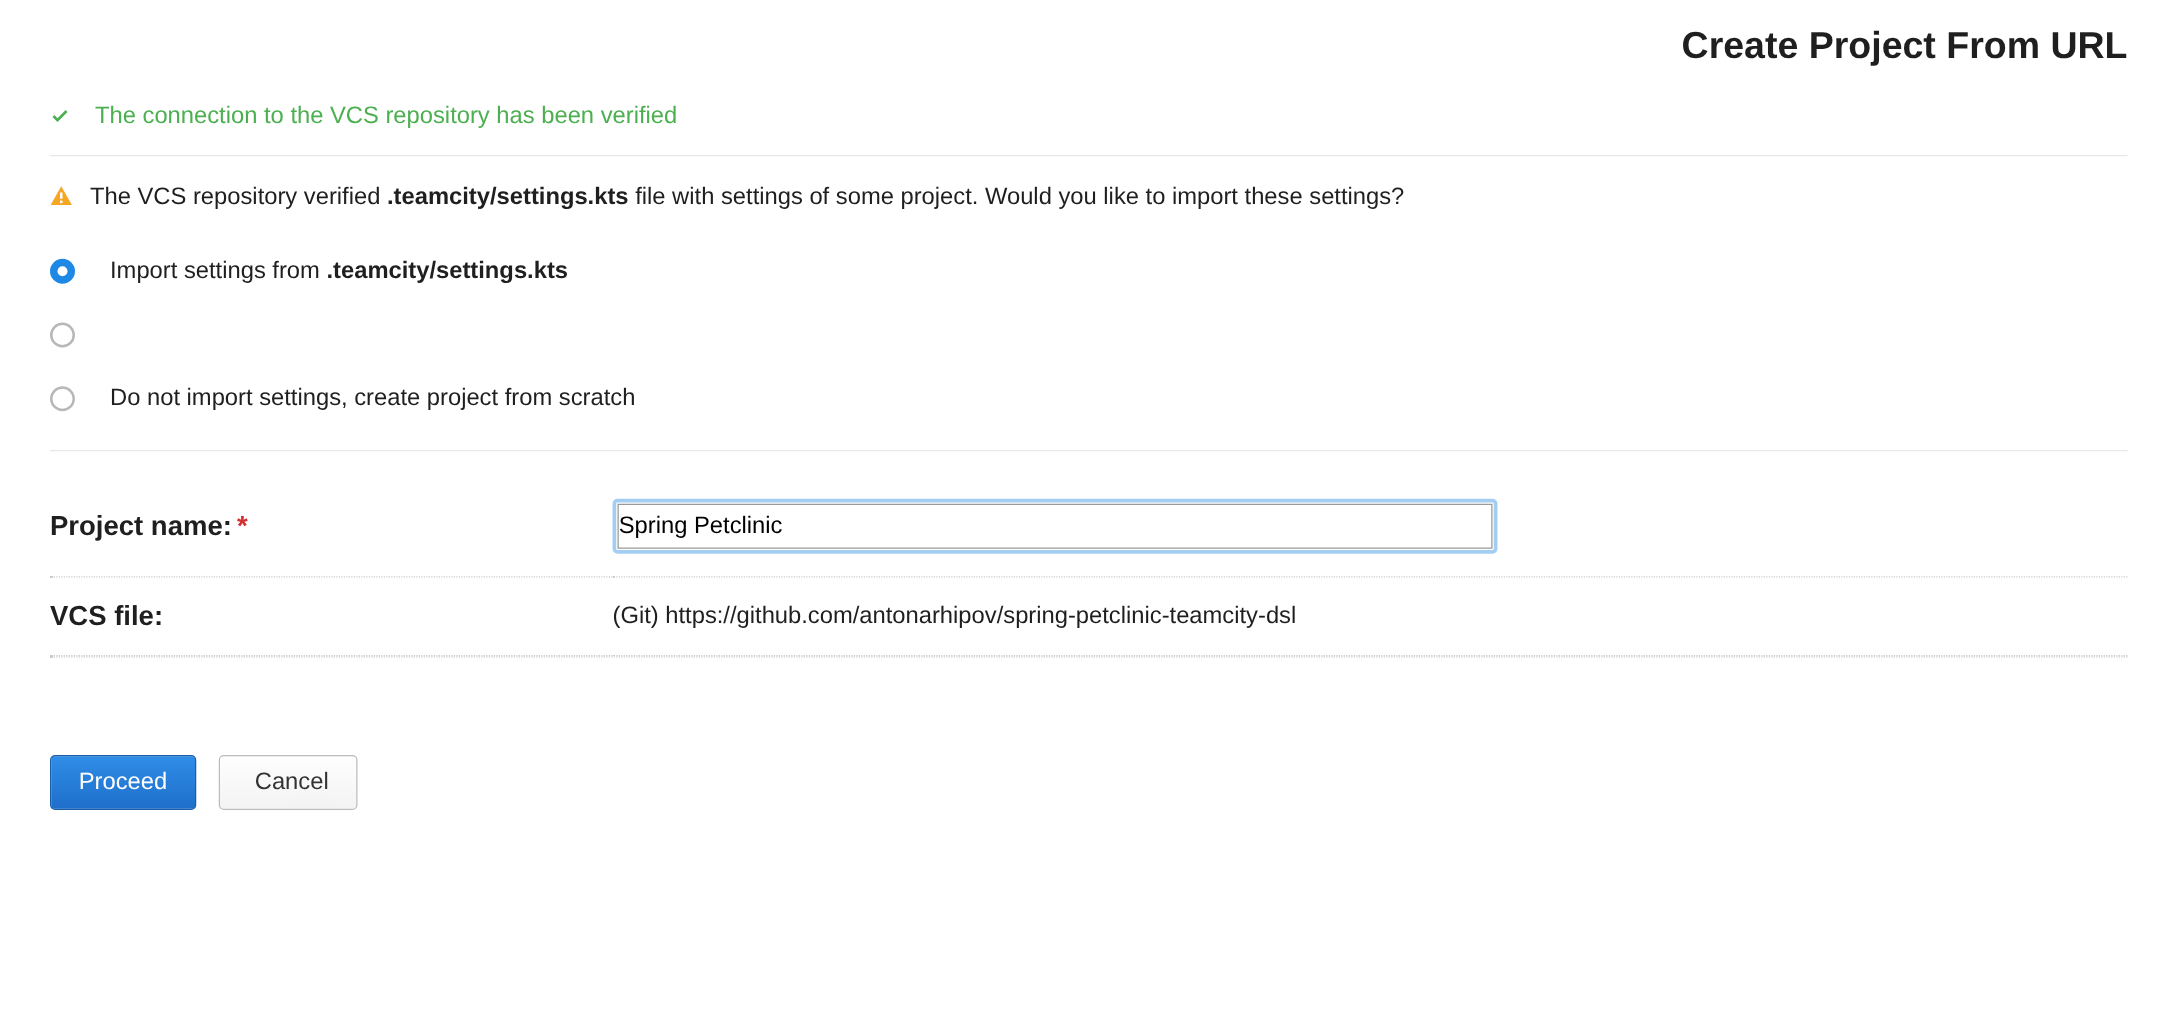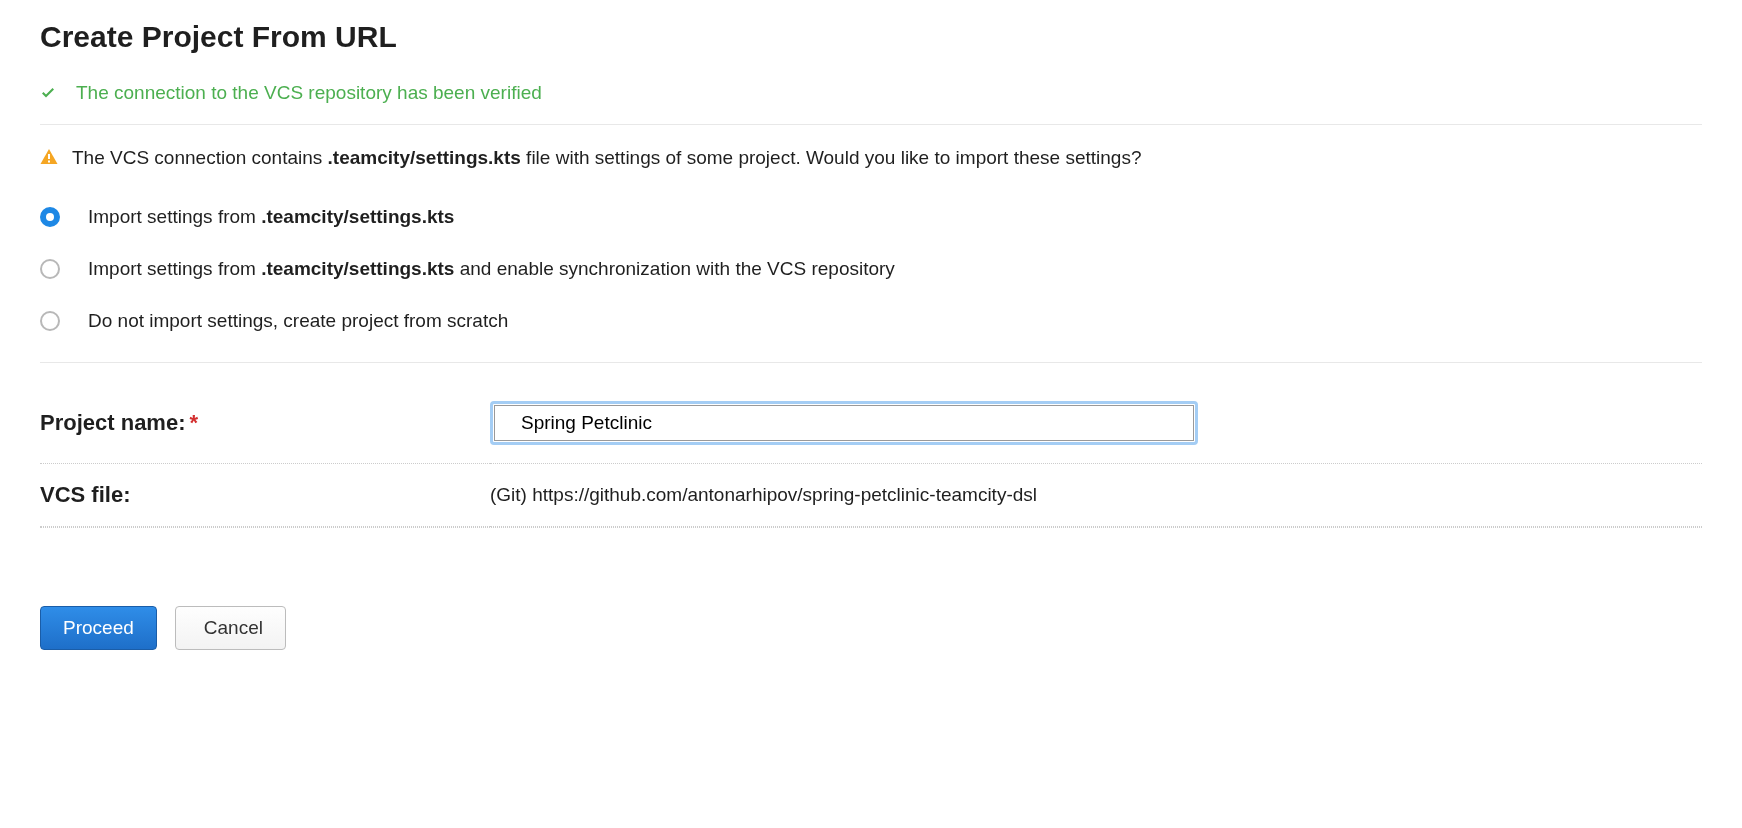--- a/index.html
+++ b/index.html
@@ -11,20 +11,21 @@
       font-family: -apple-system, BlinkMacSystemFont, "Segoe UI", Helvetica, Arial, sans-serif;
       background: #fff;
       padding: 20px 40px;
       color: #1f1f1f;
     }
     h1 {
       font-size: 30px;
       font-weight: 600;
       margin-bottom: 28px;
       color: #1f1f1f;
+      text-align: right;
     }
     .success-message {
       color: #4caf50;
       font-size: 19px;
       display: flex;
       align-items: center;
       gap: 20px;
       margin-bottom: 20px;
     }
     .check-icon {
@@ -108,21 +109,21 @@
     }
     .input-wrapper {
       display: inline-block;
       border: 3px solid #a4cdf4;
       border-radius: 4px;
       padding: 1px;
     }
     input[type="text"] {
       border: 1px solid #999;
       font-size: 19px;
-      padding: 6px 26px;
+      padding: 6px 0;
       width: 700px;
       outline: none;
       font-family: inherit;
     }
     .vcs-value {
       font-size: 19px;
     }
     .button-row {
       margin-top: 30px;
       display: flex;
@@ -162,39 +163,36 @@
 
 <hr>
 
 <div class="warning-row">
   <svg class="warning-icon" viewBox="0 0 18 18">
     <path d="M9 1 L17.5 16 L0.5 16 Z" fill="#f5a623"></path>
     <rect x="8" y="6" width="2" height="5" fill="#fff"></rect>
     <rect x="8" y="12.5" width="2" height="2" fill="#fff"></rect>
   </svg>
   <div>
-    <span>The VCS connection contains </span><span class="bold">.teamcity/settings.kts</span><span> file with settings of some project. Would you like to import these settings?</span>
+    <span>The VCS repository verified </span><span class="bold">.teamcity/settings.kts</span><span> file with settings of some project. Would you like to import these settings?</span>
   </div>
 </div>
 
 <div class="radio-group">
   <div class="radio-option">
     <div class="radio-circle selected">
       <div class="radio-inner"></div>
     </div>
     <div>
       <span>Import settings from </span><span class="bold">.teamcity/settings.kts</span>
     </div>
   </div>
 
   <div class="radio-option">
     <div class="radio-circle"></div>
-    <div>
-      <span>Import settings from </span><span class="bold">.teamcity/settings.kts</span><span> and enable synchronization with the VCS repository</span>
-    </div>
   </div>
 
   <div class="radio-option">
     <div class="radio-circle"></div>
     <div>Do not import settings, create project from scratch</div>
   </div>
 </div>
 
 <hr>
 

